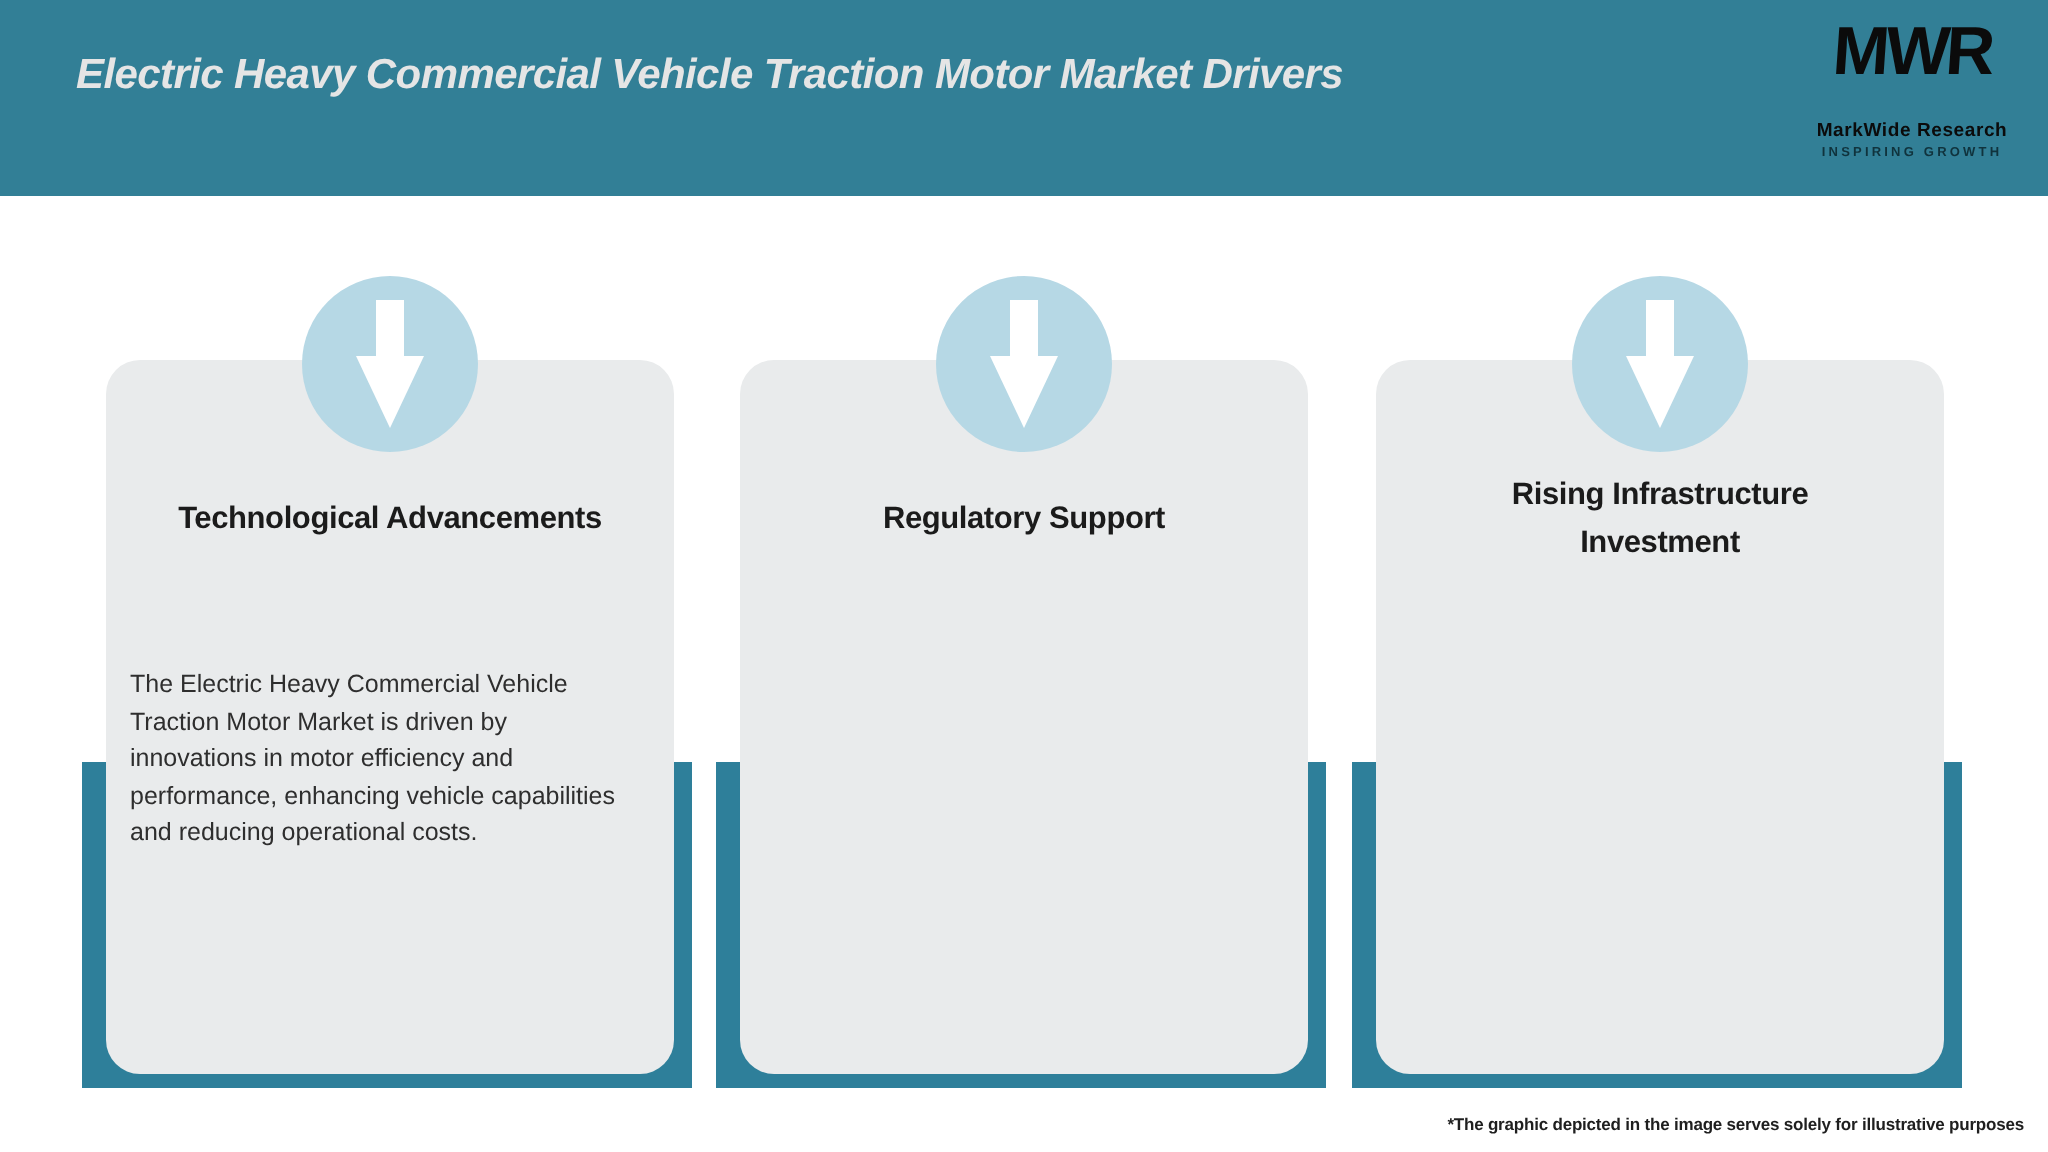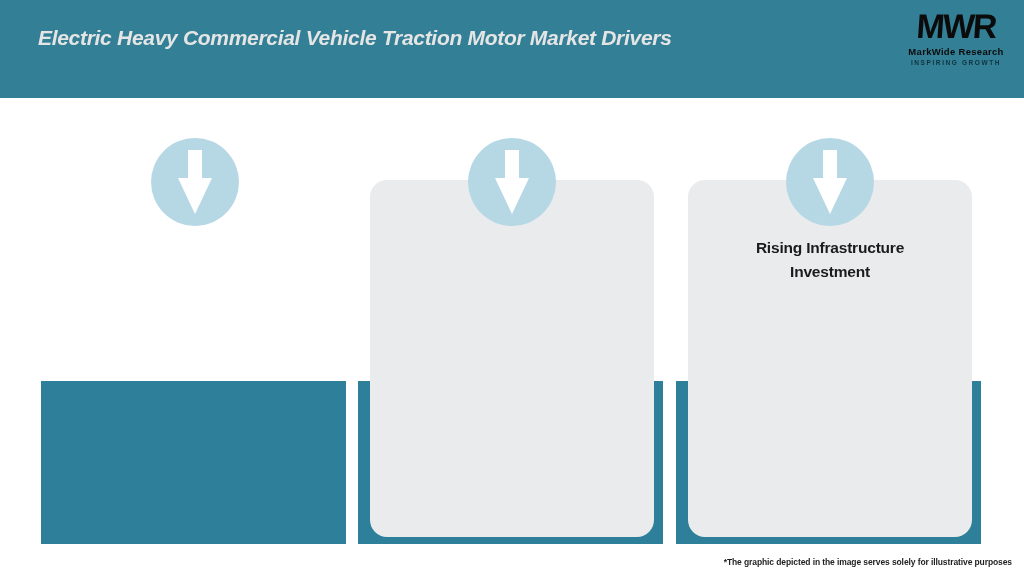--- a/index.html
+++ b/index.html
@@ -40,21 +40,21 @@
     font-size: 34px;
     font-weight: 800;
     letter-spacing: -2px;
     line-height: 40px;
     transform: skewX(-4deg);
   }
   .logo-name {
     font-size: 9.5px;
     font-weight: bold;
     letter-spacing: 0.3px;
-    margin-top: 0;
+    margin-top: 14px;
   }
   .logo-tagline {
     font-size: 6.5px;
     font-weight: bold;
     letter-spacing: 1.6px;
     margin-top: 2px;
     color: #10333d;
   }
   
   .backing {
@@ -132,29 +132,38 @@
   <div class="header">
     <div class="header-title">Electric Heavy Commercial Vehicle Traction Motor Market Drivers</div>
     <div class="logo">
       <div class="logo-acronym">MWR</div>
       <div class="logo-name">MarkWide Research</div>
       <div class="logo-tagline">INSPIRING GROWTH</div>
     </div>
   </div>
 
   <div class="backing" style="left:41px"></div>
+  <div class="card" style="left:53px">
+    <div class="card-title">Technological Advancements</div>
+    <div class="card-body">The Electric Heavy Commercial Vehicle
+Traction Motor Market is driven by
+innovations in motor efficiency and
+performance, enhancing vehicle capabilities
+and reducing operational costs.</div>
+  </div>
   <div class="circle" style="left:151px">
     <svg width="34" height="64" viewBox="0 0 34 64">
       <rect x="10" y="0" width="14" height="29" fill="#FFFFFF"></rect>
       <polygon points="0,28 34,28 17,64" fill="#FFFFFF"></polygon>
     </svg>
   </div>
 
   <div class="backing" style="left:358px"></div>
   <div class="card" style="left:370px">
+    <div class="card-title">Regulatory Support</div>
   </div>
   <div class="circle" style="left:468px">
     <svg width="34" height="64" viewBox="0 0 34 64">
       <rect x="10" y="0" width="14" height="29" fill="#FFFFFF"></rect>
       <polygon points="0,28 34,28 17,64" fill="#FFFFFF"></polygon>
     </svg>
   </div>
 
   <div class="backing" style="left:676px"></div>
   <div class="card" style="left:688px">

